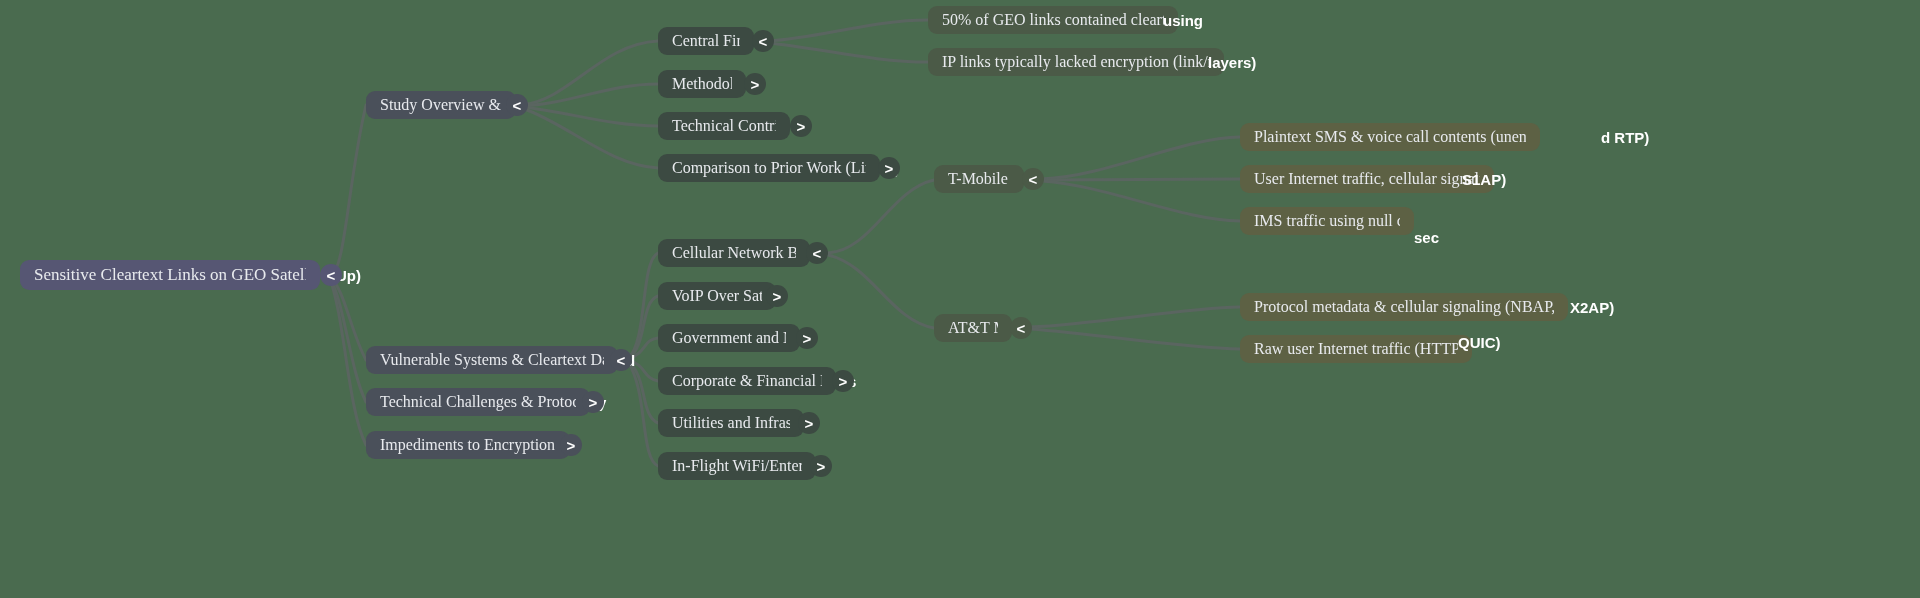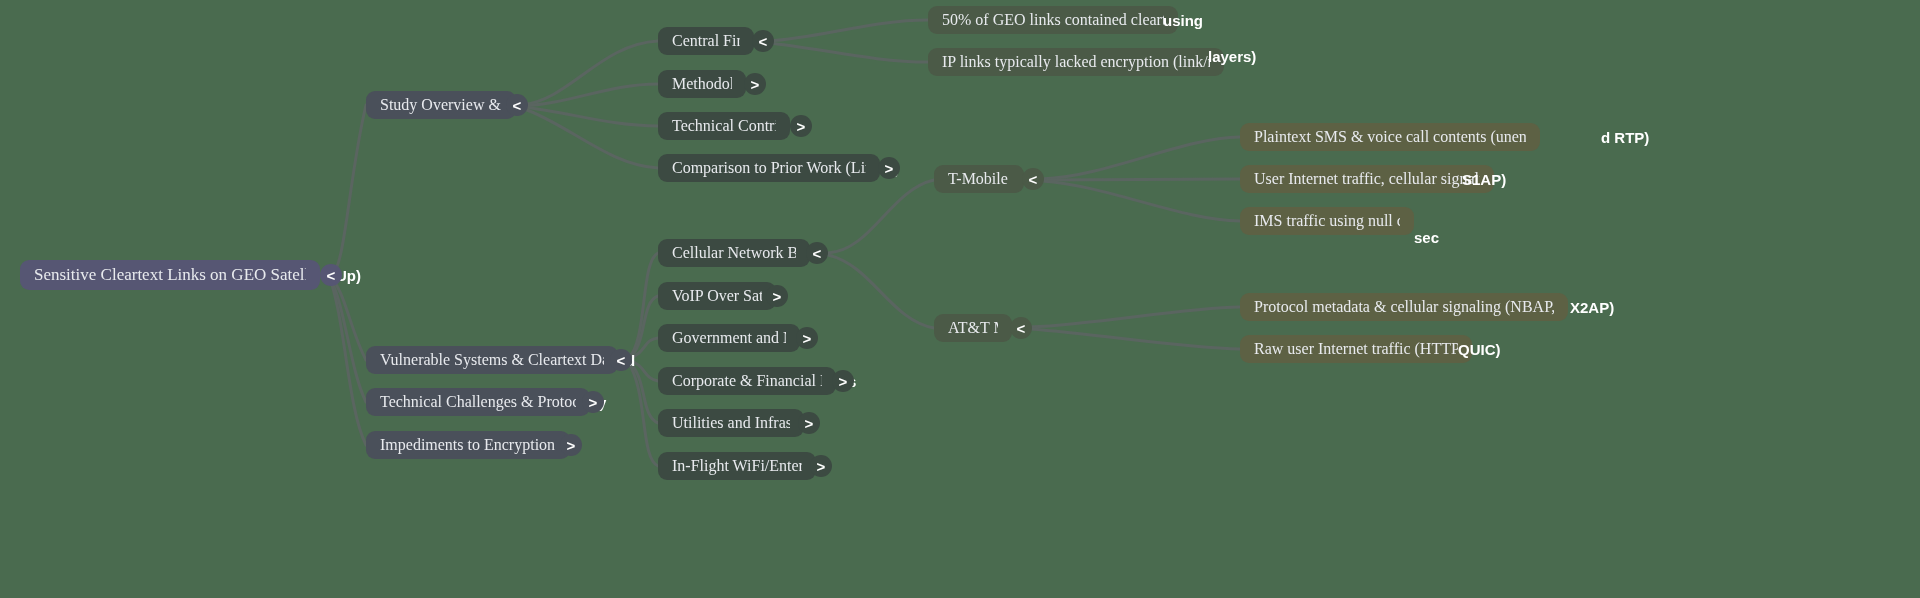--- a/index.html
+++ b/index.html
@@ -189,21 +189,21 @@
   <div class="toggle t-3" style="left:878px; top:168px;">&gt;</div>
 
   <div class="node lvl-4" style="left:928px; top:6px; width:250px; height:28px;">
     <span class="label">50% of GEO links contained cleartext IP traffic</span>
   </div>
   <div class="overflow-text" style="left:1163px; top:20px;">using</div>
 
   <div class="node lvl-4" style="left:928px; top:48px; width:296px; height:28px;">
     <span class="label">IP links typically lacked encryption (link/network layers)</span>
   </div>
-  <div class="overflow-text" style="left:1208px; top:56px;">layers)</div>
+  <div class="overflow-text" style="left:1208px; top:62px;">layers)</div>
 
   <div class="node lvl-3" style="left:658px; top:239px; width:152px; height:28px;">
     <span class="label">Cellular Network Backhaul</span>
   </div>
   <div class="toggle t-3" style="left:806px; top:253px;">&lt;</div>
 
   <div class="node lvl-3" style="left:658px; top:282px; width:118px; height:28px;">
     <span class="label">VoIP Over Satellite</span>
   </div>
   <div class="toggle t-3" style="left:766px; top:296px;">&gt;</div>
@@ -255,15 +255,15 @@
   <div class="overflow-text" style="left:1414px; top:237px;">sec</div>
 
   <div class="node lvl-leaf-olive" style="left:1240px; top:293px; width:328px; height:28px;">
     <span class="label">Protocol metadata &amp; cellular signaling (NBAP, S1AP, X2AP)</span>
   </div>
   <div class="overflow-text" style="left:1534px; top:307px;margin-left:36px;">X2AP)</div>
 
   <div class="node lvl-leaf-olive" style="left:1240px; top:335px; width:232px; height:28px;">
     <span class="label">Raw user Internet traffic (HTTP, TLS, QUIC)</span>
   </div>
-  <div class="overflow-text" style="left:1458px; top:349px;">QUIC)</div>
+  <div class="overflow-text" style="left:1458px; top:342px;">QUIC)</div>
 
 </div>
 
 </body></html>

